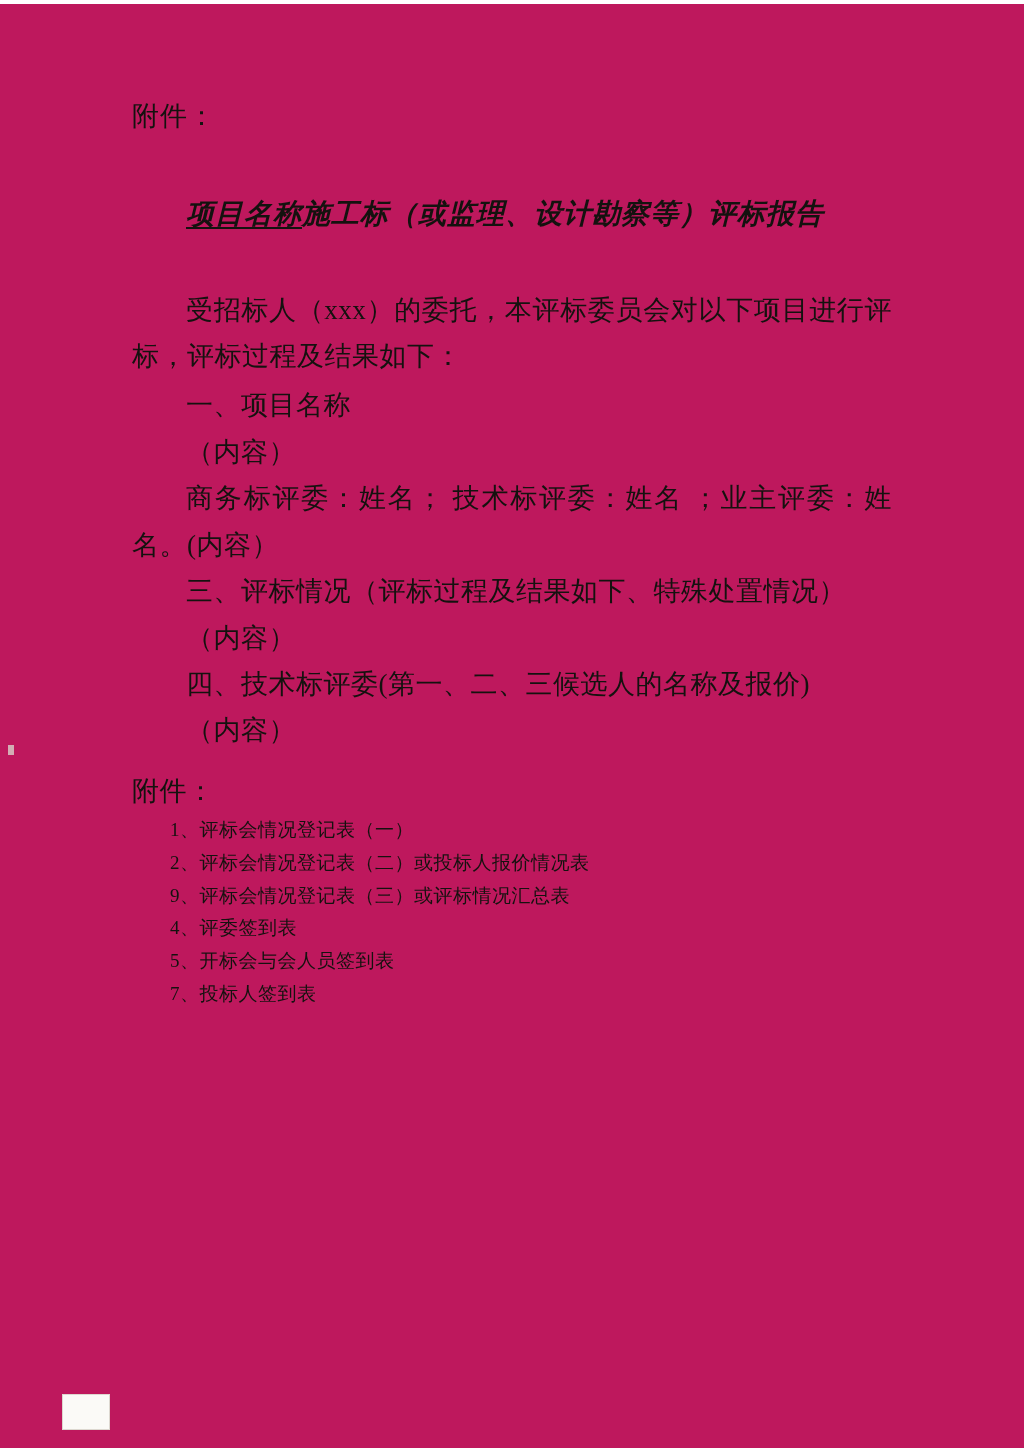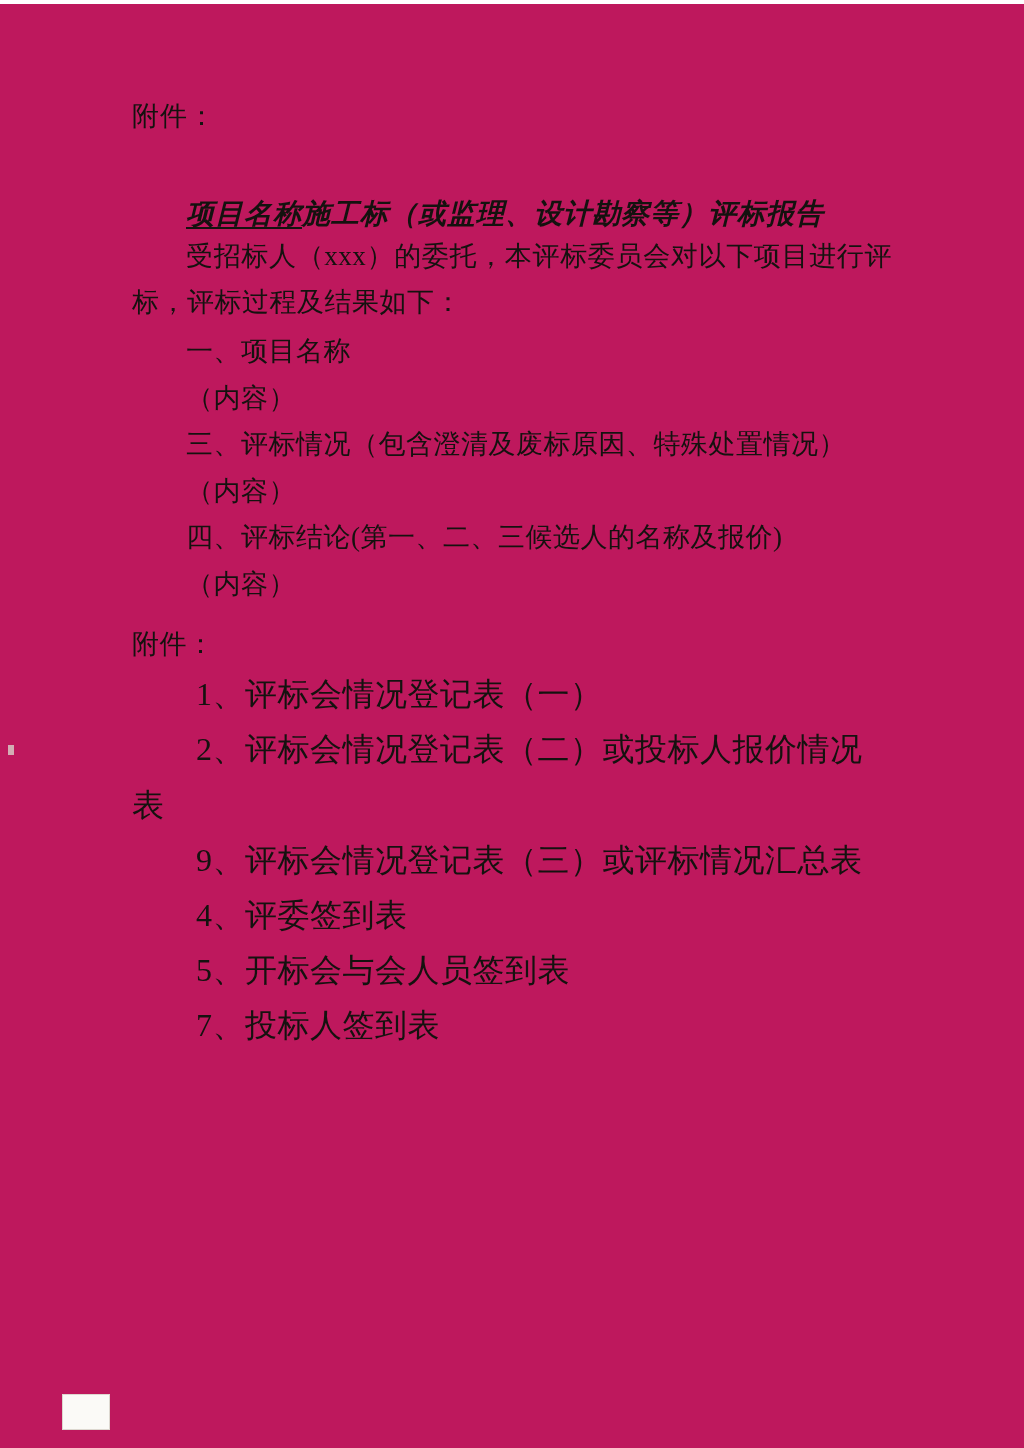--- a/index.html
+++ b/index.html
@@ -49,34 +49,35 @@
     font-size: 27px;
     line-height: 1.72;
     letter-spacing: 0.5px;
     margin: 0;
     text-align: justify;
   }
   .indent {
     text-indent: 2em;
   }
   .block-first {
+    margin-top: 54px;
   }
   .gap-sm {
     margin-top: 3px;
   }
   .attach-section {
     margin-top: 14px;
   }
   .attach-list {
     list-style: none;
     margin: 0;
     padding: 0;
   }
   .attach-list li {
-    font-size: 32px;
+    font-size: 19px;
     line-height: 1.72;
     letter-spacing: 0.5px;
     text-indent: 2em;
   }
   .edge-mark {
     position: absolute;
     left: 8px;
     top: 745px;
     width: 6px;
     height: 10px;
@@ -112,25 +113,26 @@
 
     <p class="attach-label">附件：</p>
 
     <h1 class="doc-title"><span class="underlined">项目名称</span><span>施工标（或监理、设计勘察等）评标报告</span></h1>
 
     <p class="para indent block-first">受招标人（xxx）的委托，本评标委员会对以下项目进行评标，评标过程及结果如下：</p>
 
     <p class="para indent gap-sm">一、项目名称</p>
     <p class="para indent">（内容）</p>
 
+    <p class="para indent">商务标评委：姓名； 技术标评委：姓名 ；业主评委：姓名。(内容）</p>
 
-    <p class="para indent">三、评标情况（包含澄清及废标原因、特殊处置情况）</p>
+    <p class="para indent">三、评标情况（评标过程及结果如下、特殊处置情况）</p>
     <p class="para indent">（内容）</p>
 
-    <p class="para indent">四、评标结论(第一、二、三候选人的名称及报价)</p>
+    <p class="para indent">四、技术标评委(第一、二、三候选人的名称及报价)</p>
     <p class="para indent">（内容）</p>
 
     <div class="attach-section">
       <p class="para">附件：</p>
       <ul class="attach-list">
         <li>1、评标会情况登记表（一）</li>
         <li>2、评标会情况登记表（二）或投标人报价情况表</li>
         <li>9、评标会情况登记表（三）或评标情况汇总表</li>
         <li>4、评委签到表</li>
         <li>5、开标会与会人员签到表</li>

